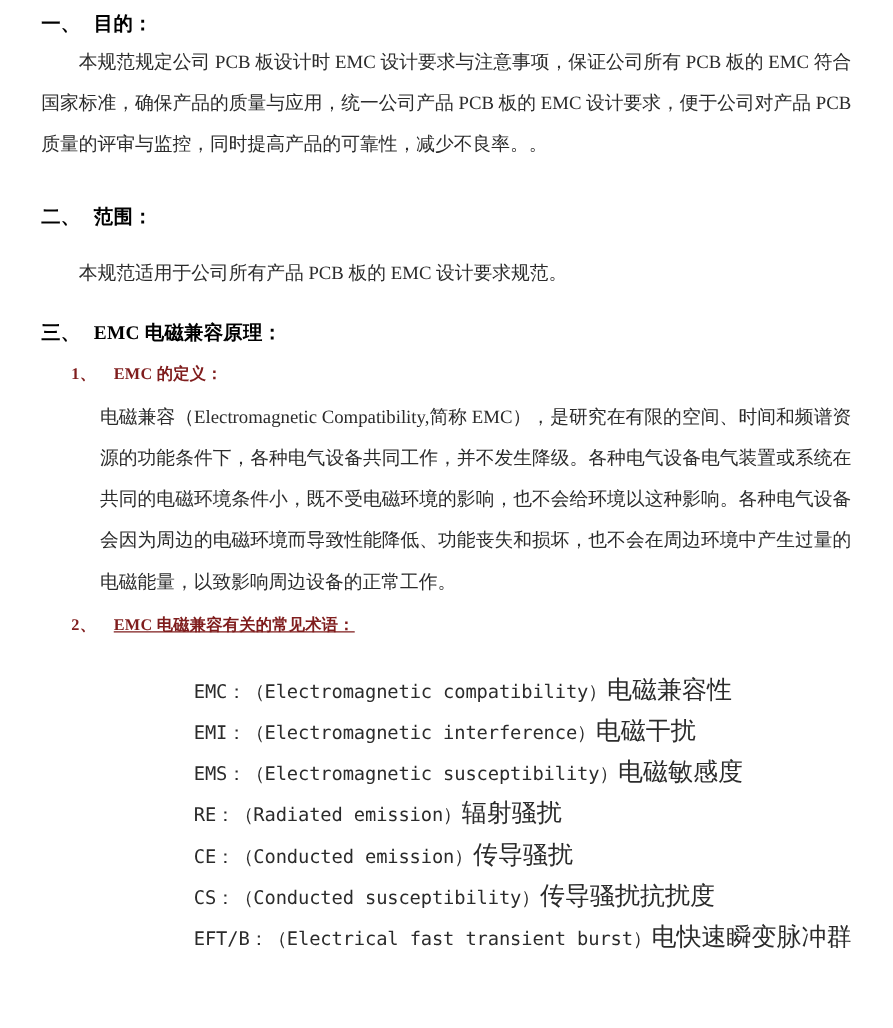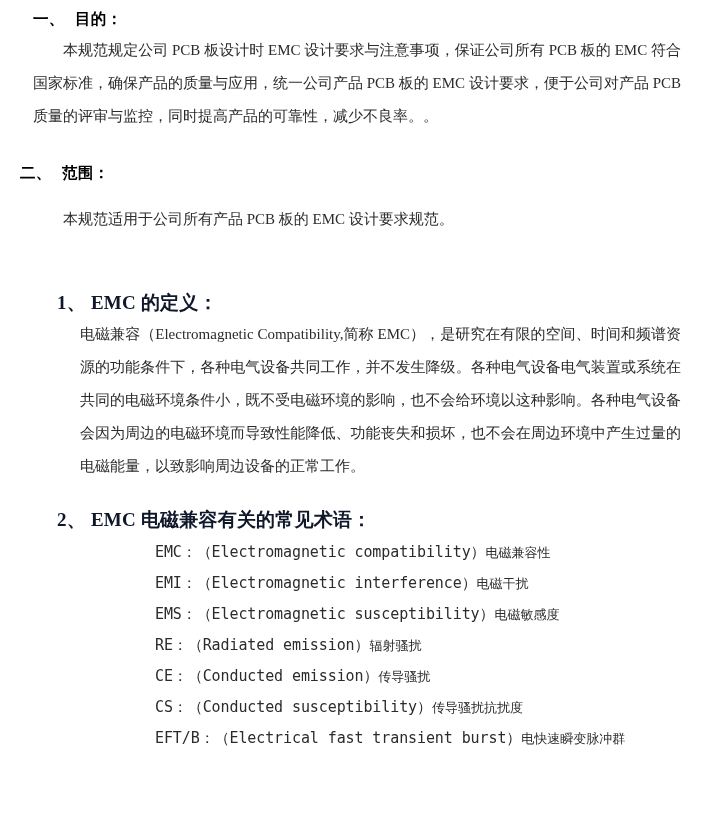--- a/index.html
+++ b/index.html
@@ -33,22 +33,22 @@
     color: #000000;
     letter-spacing: 0.2px;
     white-space: nowrap;
   }
   .h1 .num {
     display: inline-block;
     min-width: 42px;
   }
   .h2 {
     font-weight: bold;
-    font-size: 19px;
-    color: #0f172a;
+    font-size: 13px;
+    color: #7f1d1d;
     letter-spacing: 0.2px;
     white-space: nowrap;
   }
   .h2 .num {
     display: inline-block;
     min-width: 34px;
   }
 
   
   .para {
@@ -76,53 +76,56 @@
     font-family: "Liberation Serif", "DejaVu Serif", serif;
   }
   .term-item .abbr,
   .term-item .eng {
     font-family: "DejaVu Sans Mono", "Liberation Mono", monospace;
     font-size: 15px;
     letter-spacing: -0.1px;
   }
   .term-item .cn {
     font-family: "Liberation Serif", "DejaVu Serif", serif;
-    font-size: 13px;
+    font-size: 20px;
   }
 
   
   #sec1-head   { position:absolute; left:33px;  top:9px;   }
   #sec1-body   { position:absolute; left:33px;  top:34px;  width:648px; }
 
-  #sec2-head   { position:absolute; left:20px;  top:163px; }
+  #sec2-head   { position:absolute; left:33px;  top:163px; }
   #sec2-body   { position:absolute; left:33px;  top:188px; width:648px;margin-top:15px; }
 
   #sec3-head   { position:absolute; left:33px;  top:256px; }
 
   #sub1-head   { position:absolute; left:57px;  top:290px; }
   #sub1-body   { position:absolute; left:80px;  top:318px; width:601px; }
 
-  #sub2-head   { position:absolute; left:57px;  top:507px; }
+  #sub2-head   { position:absolute; left:57px;  top:491px;text-decoration:underline; }
   #term-block  { position:absolute; left:155px; top:537px; }
 </style>
 </head>
 <body>
 
 <div class="page">
 
   <div class="h1" id="sec1-head">
     <span class="num">一、</span><span>目的：</span>
   </div>
   <div class="para indent" id="sec1-body">本规范规定公司 PCB 板设计时 EMC 设计要求与注意事项，保证公司所有 PCB 板的 EMC 符合国家标准，确保产品的质量与应用，统一公司产品 PCB 板的 EMC 设计要求，便于公司对产品 PCB 质量的评审与监控，同时提高产品的可靠性，减少不良率。。</div>
 
   <div class="h1" id="sec2-head">
     <span class="num">二、</span><span>范围：</span>
   </div>
   <div class="para indent" id="sec2-body">本规范适用于公司所有产品 PCB 板的 EMC 设计要求规范。</div>
 
+  <div class="h1" id="sec3-head">
+    <span class="num">三、</span><span>EMC 电磁兼容原理：</span>
+  </div>
 
   <div class="h2" id="sub1-head">
     <span class="num">1、</span><span>EMC 的定义：</span>
   </div>
   <div class="para" id="sub1-body">电磁兼容（Electromagnetic Compatibility,简称 EMC），是研究在有限的空间、时间和频谱资源的功能条件下，各种电气设备共同工作，并不发生降级。各种电气设备电气装置或系统在共同的电磁环境条件小，既不受电磁环境的影响，也不会给环境以这种影响。各种电气设备会因为周边的电磁环境而导致性能降低、功能丧失和损坏，也不会在周边环境中产生过量的电磁能量，以致影响周边设备的正常工作。</div>
 
   <div class="h2" id="sub2-head">
     <span class="num">2、</span><span>EMC 电磁兼容有关的常见术语：</span>
   </div>
 

